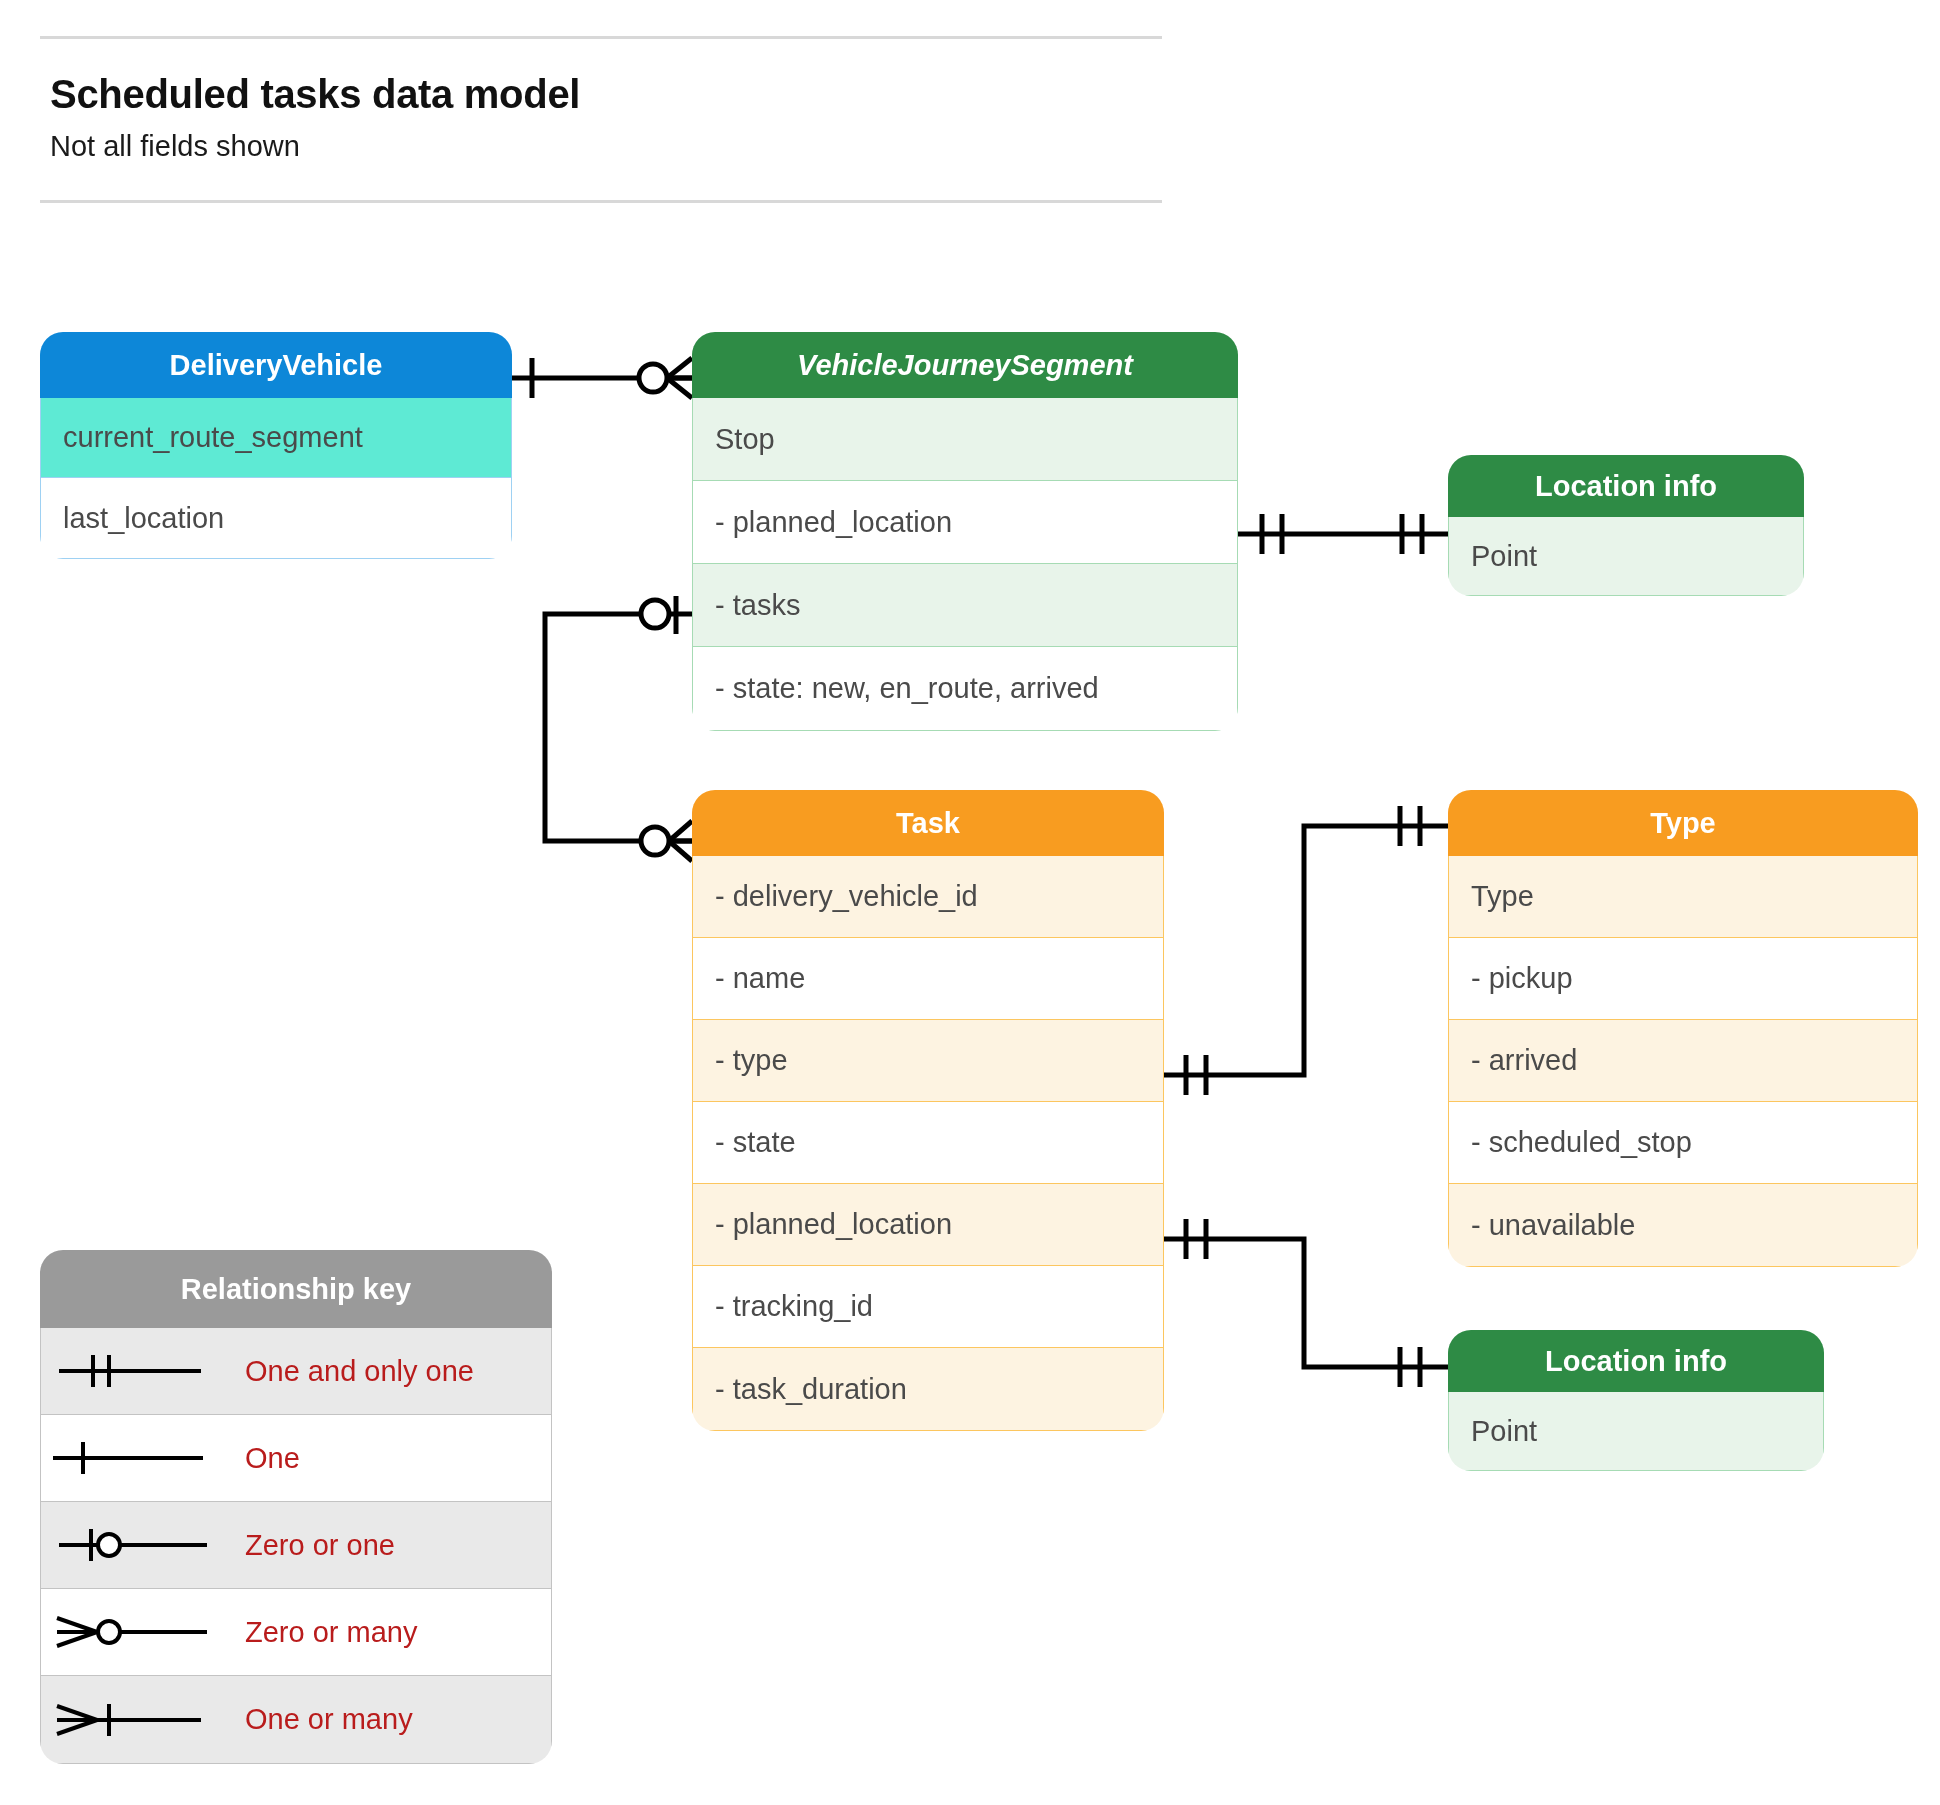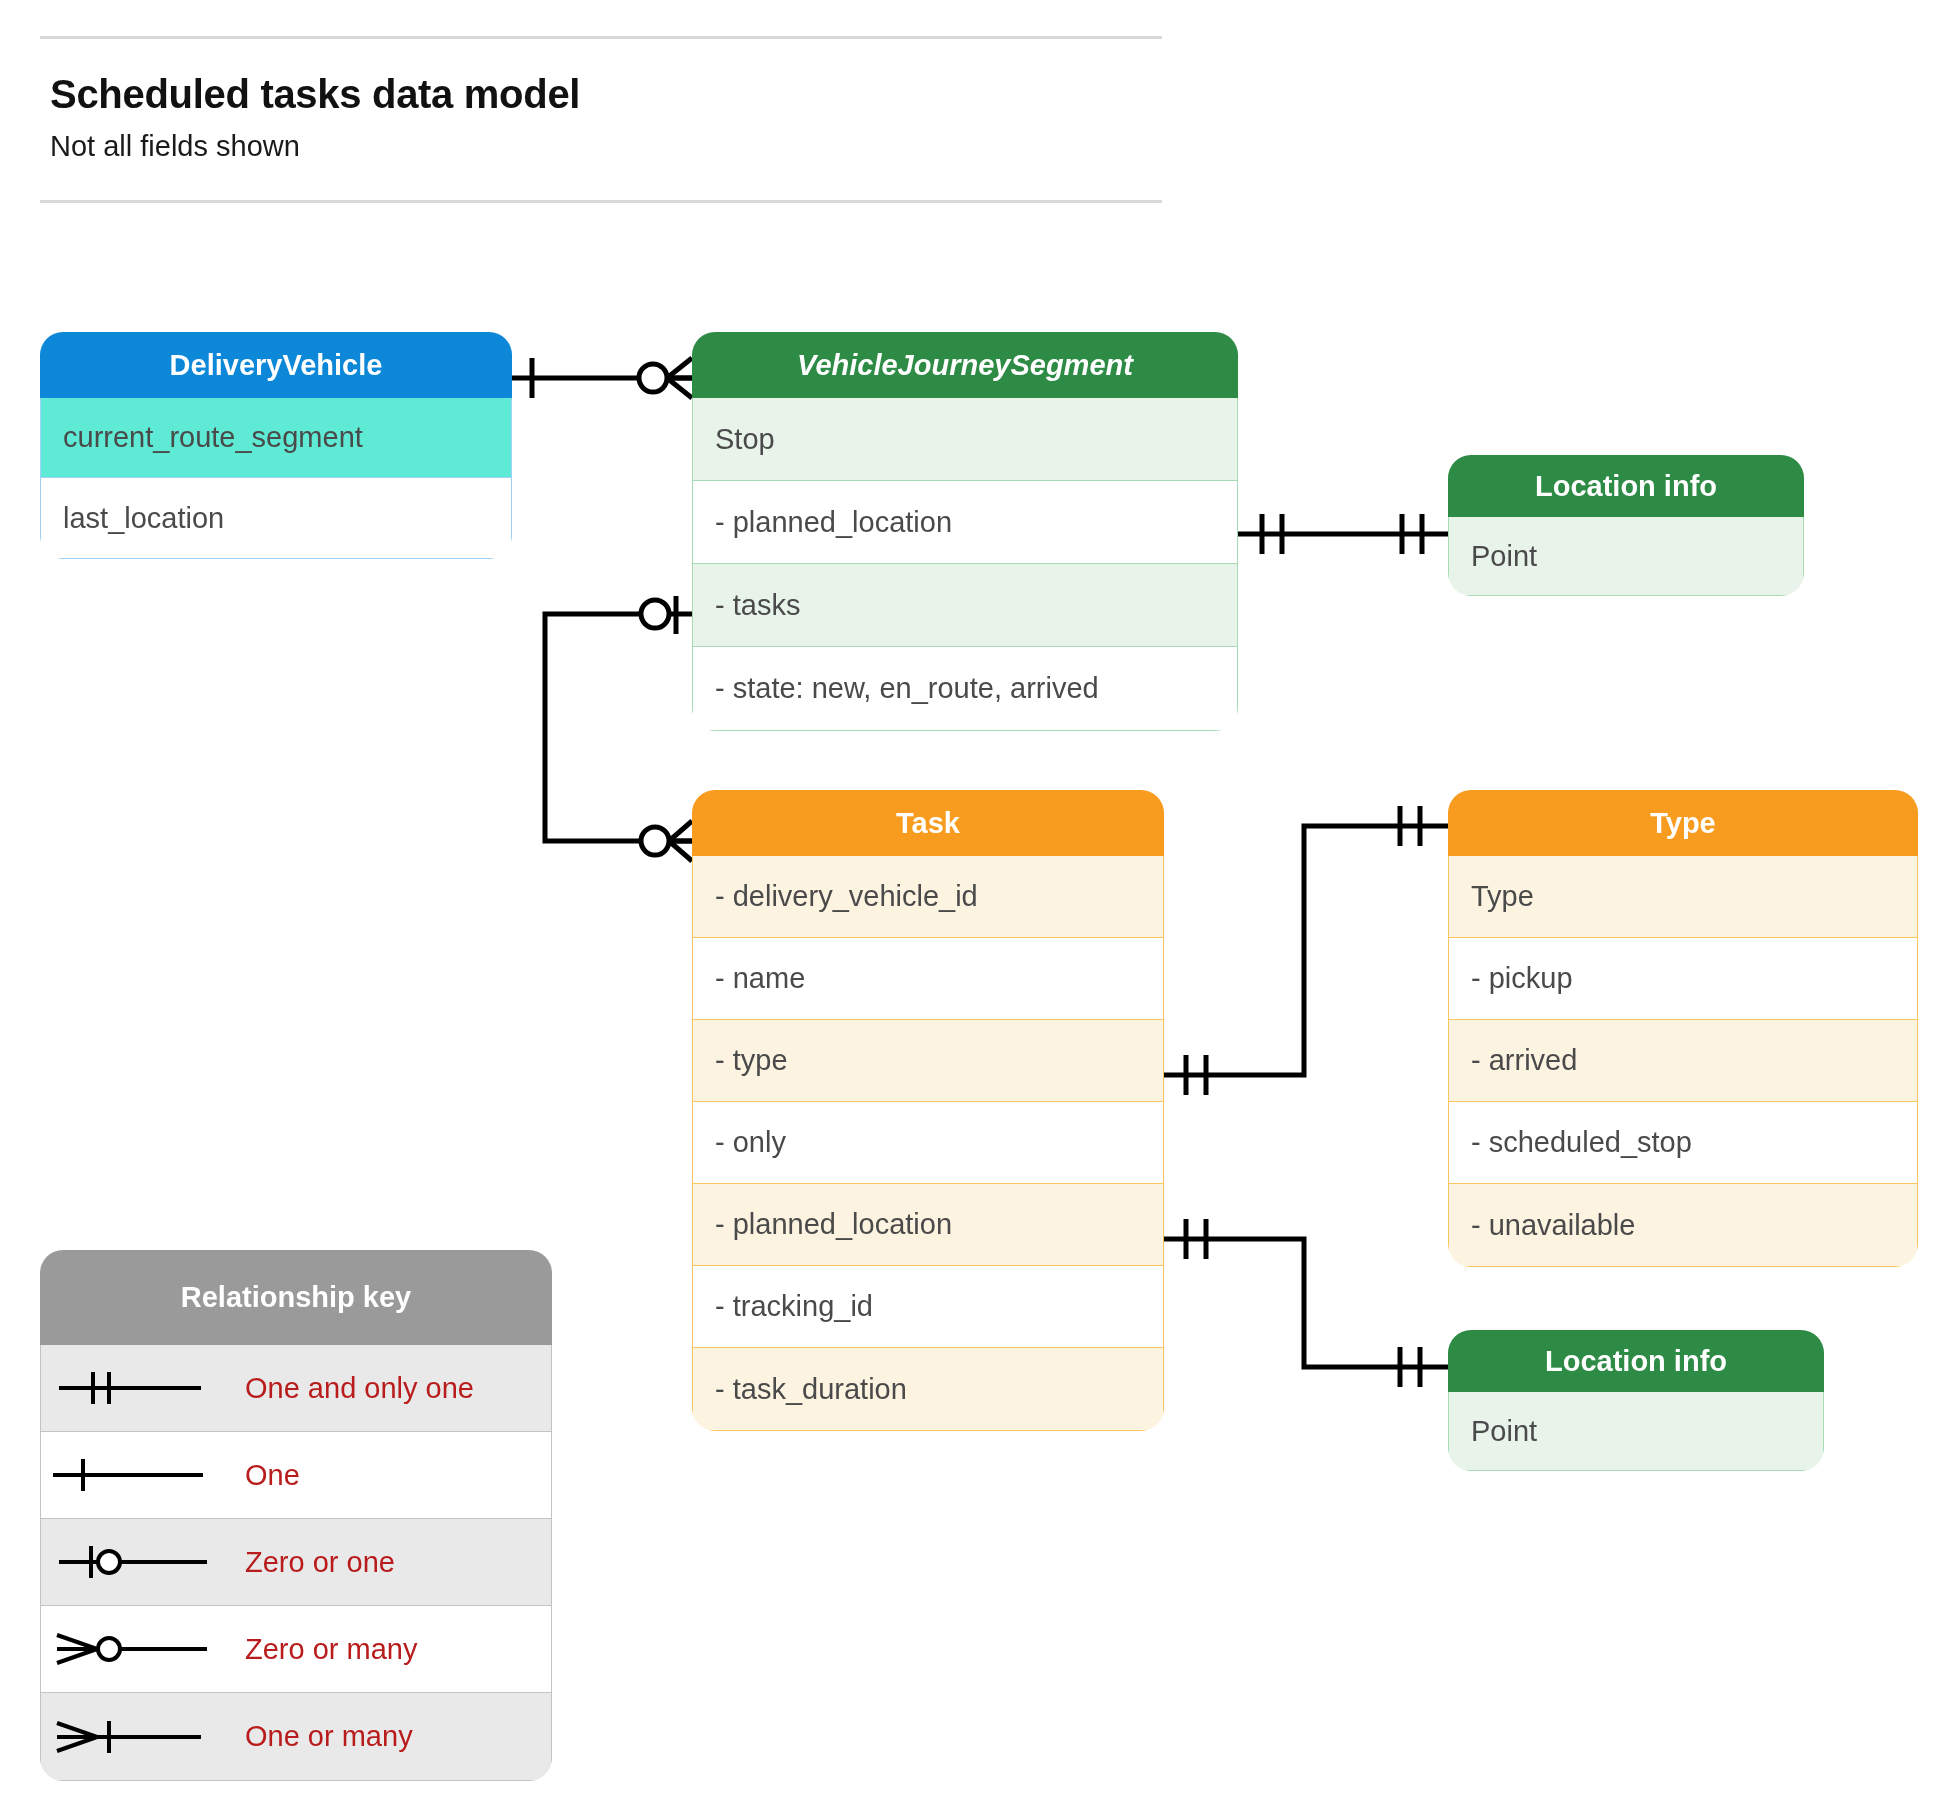--- a/index.html
+++ b/index.html
@@ -134,21 +134,21 @@
 
   #type { left: 1448px; top: 790px; width: 470px; }
   #type .ent-header { height: 66px; }
   #type .row { height: 82px; }
 
   #location-info-bottom { left: 1448px; top: 1330px; width: 376px; }
   #location-info-bottom .ent-header { height: 62px; }
   #location-info-bottom .row { height: 78px; }
 
   #relationship-key { left: 40px; top: 1250px; width: 512px; }
-  #relationship-key .ent-header { height: 95px; }
+  #relationship-key .ent-header { height: 78px; }
   #relationship-key .row {
     height: 87px;
     padding-left: 0;
     font-size: 29px;
     color: #b91c1c;
   }
   #relationship-key .key-symbol {
     width: 200px;
     flex: 0 0 200px;
     display: flex;
@@ -241,21 +241,21 @@
       <div class="row alt">Point</div>
     </div>
   </div>
 
   <div class="entity theme-orange" id="task">
     <div class="ent-header">Task</div>
     <div class="rows">
       <div class="row alt">- delivery_vehicle_id</div>
       <div class="row plain">- name</div>
       <div class="row alt">- type</div>
-      <div class="row plain">- only</div>
+      <div class="row plain">- state</div>
       <div class="row alt">- planned_location</div>
       <div class="row plain">- tracking_id</div>
       <div class="row alt">- task_duration</div>
     </div>
   </div>
 
   <div class="entity theme-orange" id="type">
     <div class="ent-header">Type</div>
     <div class="rows">
       <div class="row alt">Type</div>

